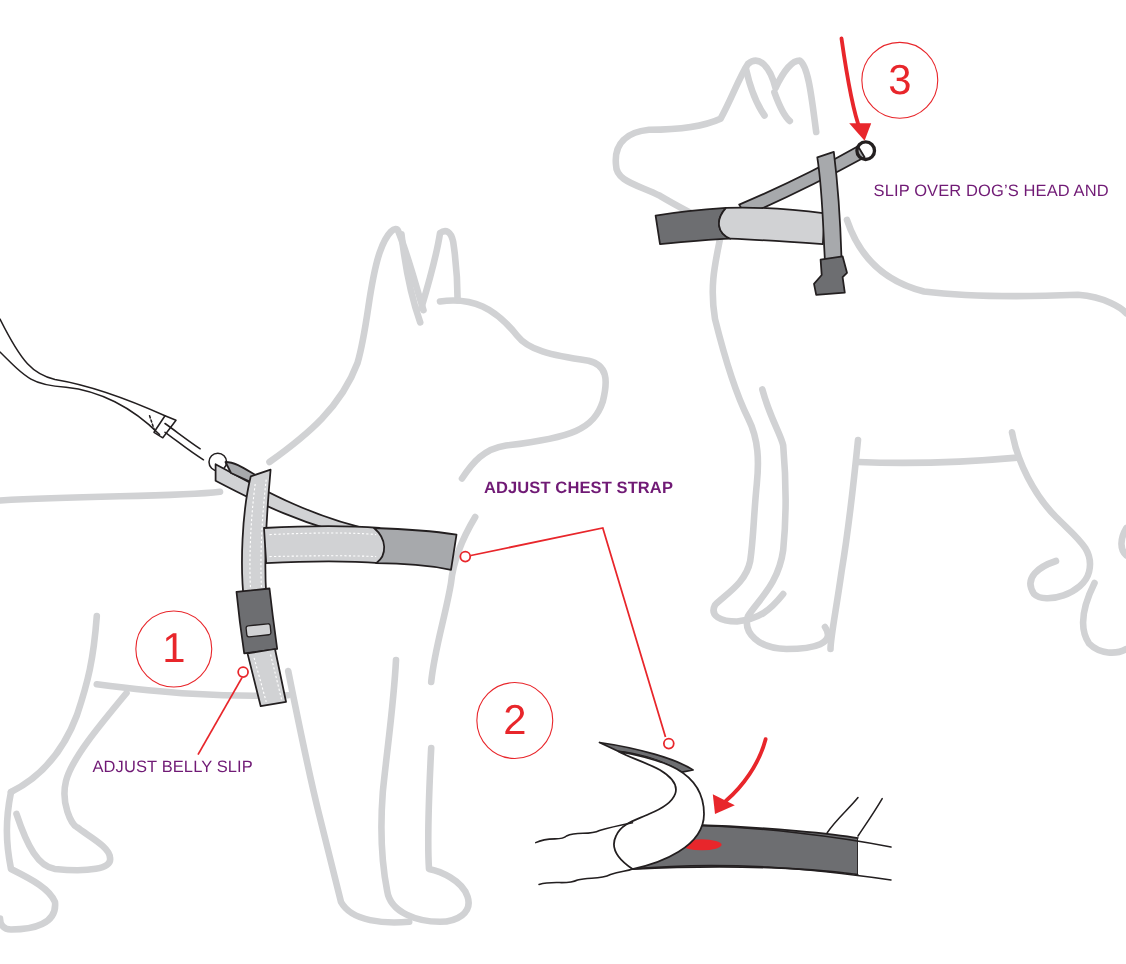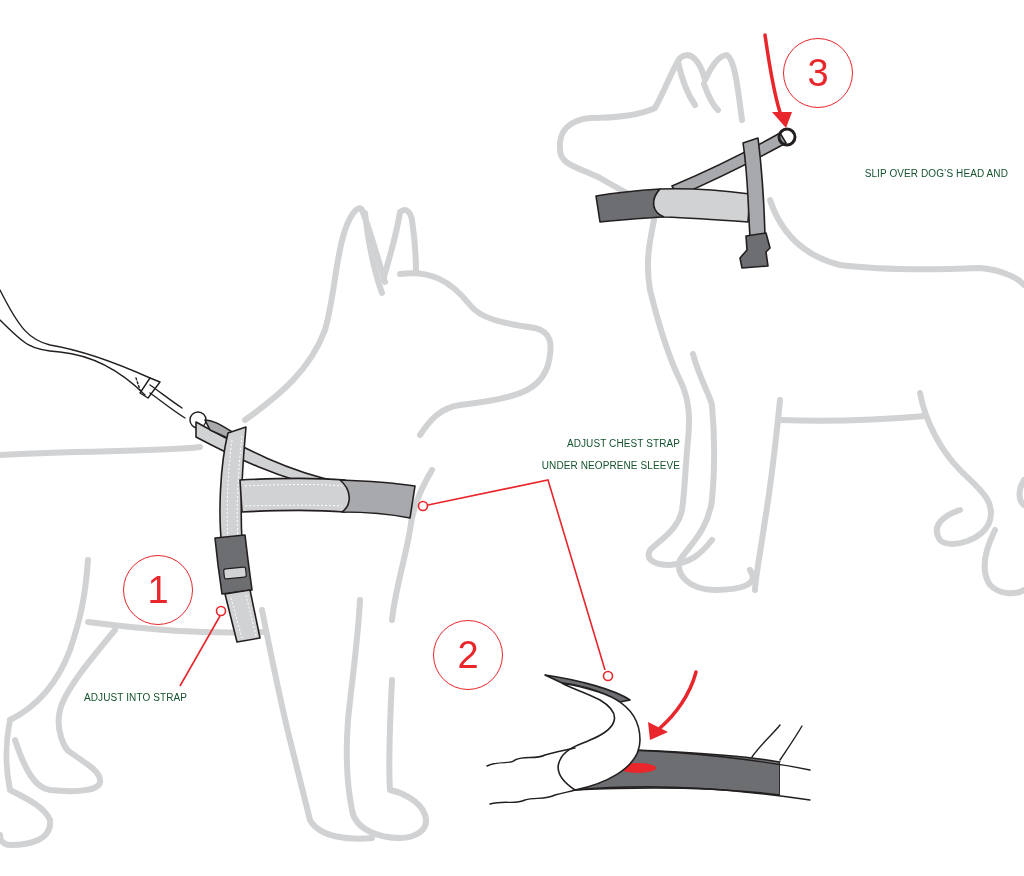--- a/index.html
+++ b/index.html
@@ -1,28 +1,28 @@
 <!DOCTYPE html>
 <html><head>
   <meta charset="utf-8">
   <style>
     html, body { margin: 0; padding: 0; background: #ffffff; }
     .stage { position: relative; width: 1024px; height: 876px; overflow: hidden; background: #ffffff; }
     svg.art { position: absolute; left: 0; top: 0; }
     .label {
       position: absolute;
       font-family: "Liberation Sans", "DejaVu Sans", sans-serif;
-      color: #14532d;
-      font-size: 10px;
+      color: #701a75;
+      font-size: 15px;
       letter-spacing: 0.1px;
       line-height: 22px;
       white-space: nowrap;
     }
     .label.right { text-align: right; }
-    .label.center { text-align: right; }
+    .label.center { text-align: left; font-weight: bold; }
     .step-num {
       position: absolute;
       width: 70px; height: 70px;
       border: 1.6px solid #e8262b;
       border-radius: 50%;
       box-sizing: border-box;
       display: flex; align-items: center; justify-content: center;
       font-family: "Liberation Sans", "DejaVu Sans", sans-serif;
       font-size: 38px; color: #e8262b; font-weight: normal;
     }
@@ -172,24 +172,23 @@
   <div class="step-num" style="left:123px; top:555px;">
     <span>1</span>
   </div>
   <div class="step-num" style="left:433px; top:620px;">
     <span>2</span>
   </div>
   <div class="step-num" style="left:783px; top:38px;">
     <span>3</span>
   </div>
 
-  <div class="label" style="left:84px; top:687px;">ADJUST INTO STRAP</div>
+  <div class="label" style="left:84px; top:687px;">ADJUST BELLY SLIP</div>
 
   <div class="label center" style="left:440px; top:433px; width:240px;">
     <div>ADJUST CHEST STRAP</div>
-    <div>UNDER NEOPRENE SLEEVE</div>
   </div>
 
   <div class="label right" style="left:760px; top:163px; width:248px;">
     <div>SLIP OVER DOG’S HEAD AND</div>
   </div>
 
 </div>
 
 </body></html>

